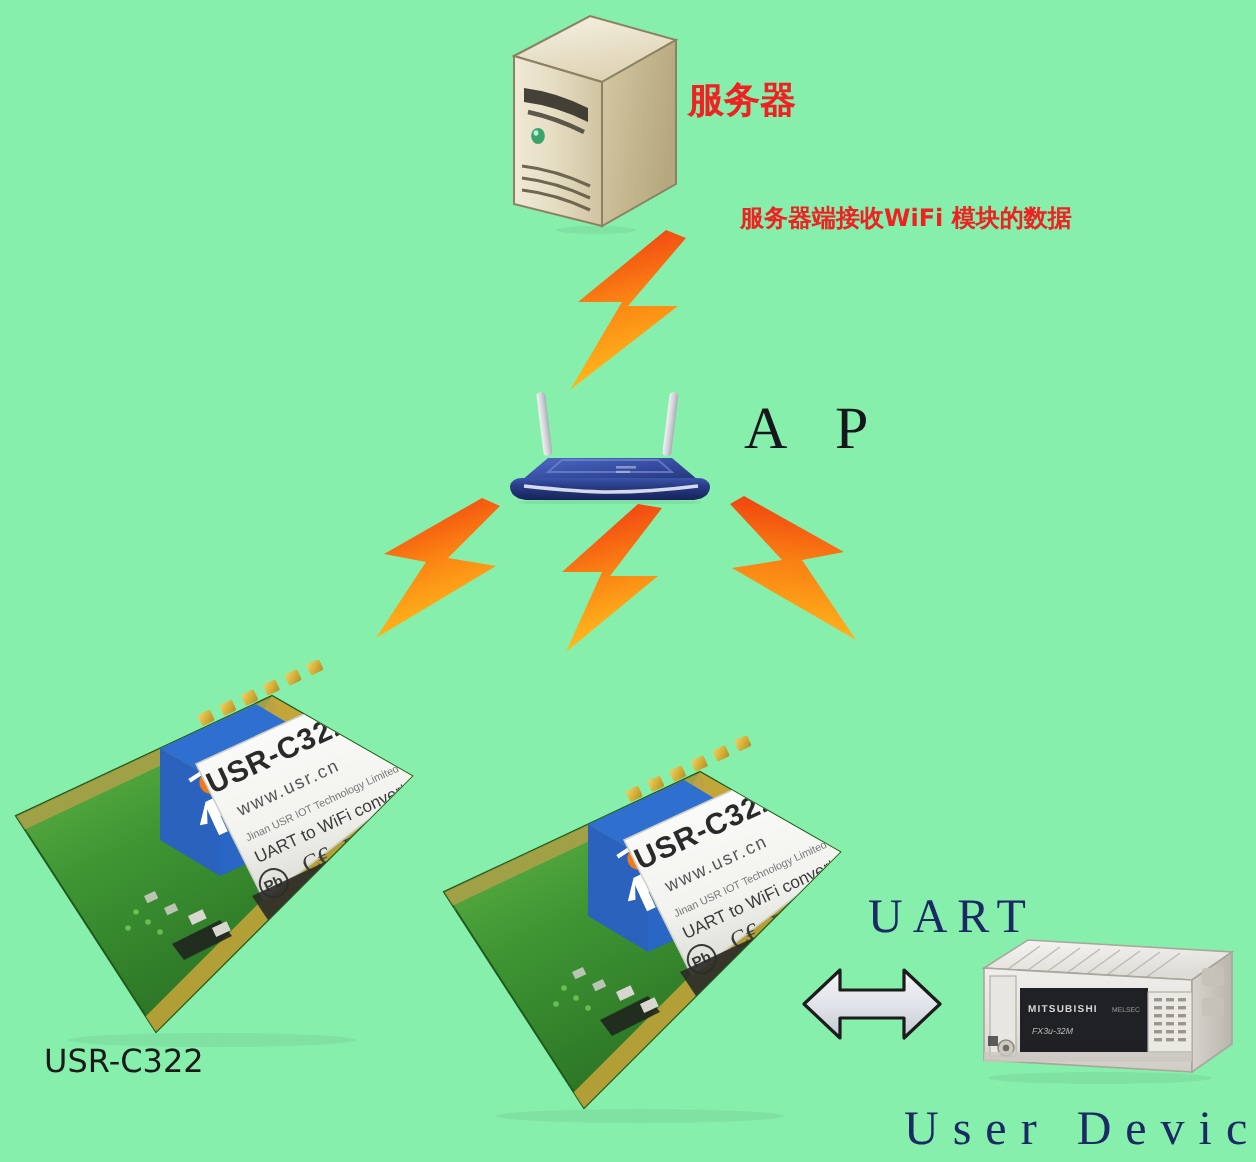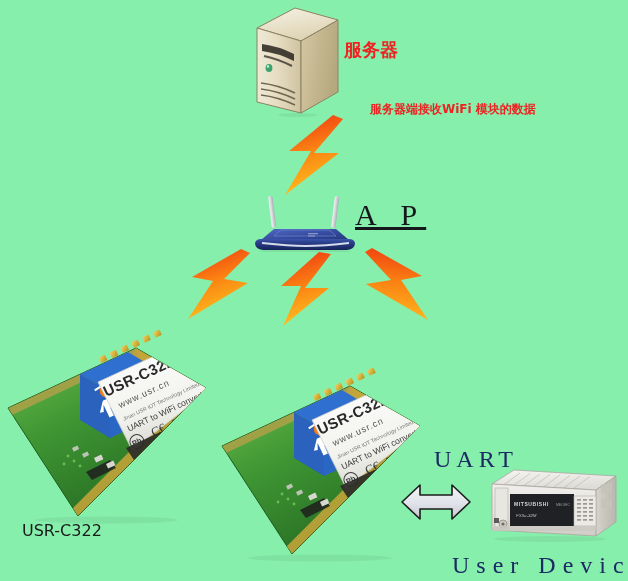--- a/index.html
+++ b/index.html
@@ -23,27 +23,26 @@
   .label-red {
     color: #ee2222;
     font-family: "DejaVu Sans", "Liberation Sans", sans-serif;
     font-weight: 600;
     white-space: nowrap;
   }
   #server-label { left: 344px; top: 38px; font-size: 18px; }
   #server-desc  { left: 370px; top: 101px; font-size: 12px; }
 
   #ap-label {
-    left: 355px; top: 198px;
+    left: 372px; top: 198px;
     font-family: "Liberation Serif", serif;
     font-size: 30px;
     color: #16171c;
     letter-spacing: 9px;
     white-space: nowrap;
-    text-decoration: underline;
   }
   #uart-label {
     left: 434px; top: 446px;
     font-family: "Liberation Serif", serif;
     font-size: 24px;
     color: #1b2a63;
     letter-spacing: 5px;
     white-space: nowrap;
   }
   #userdevice-label {

